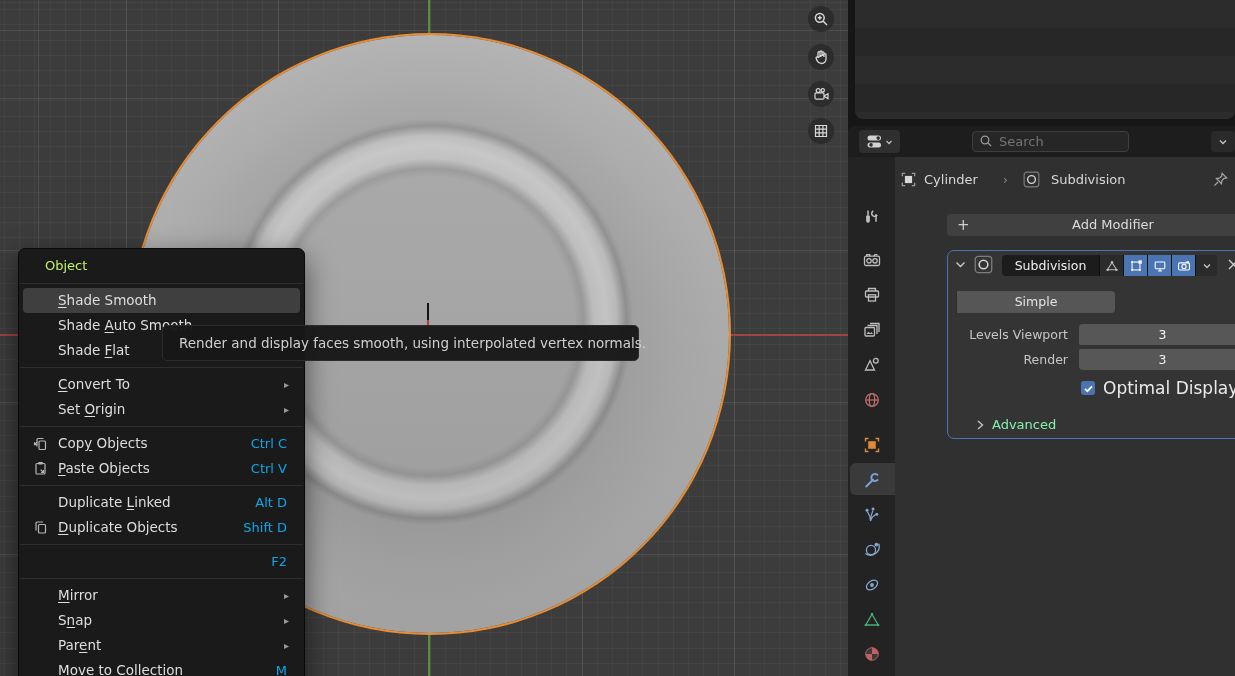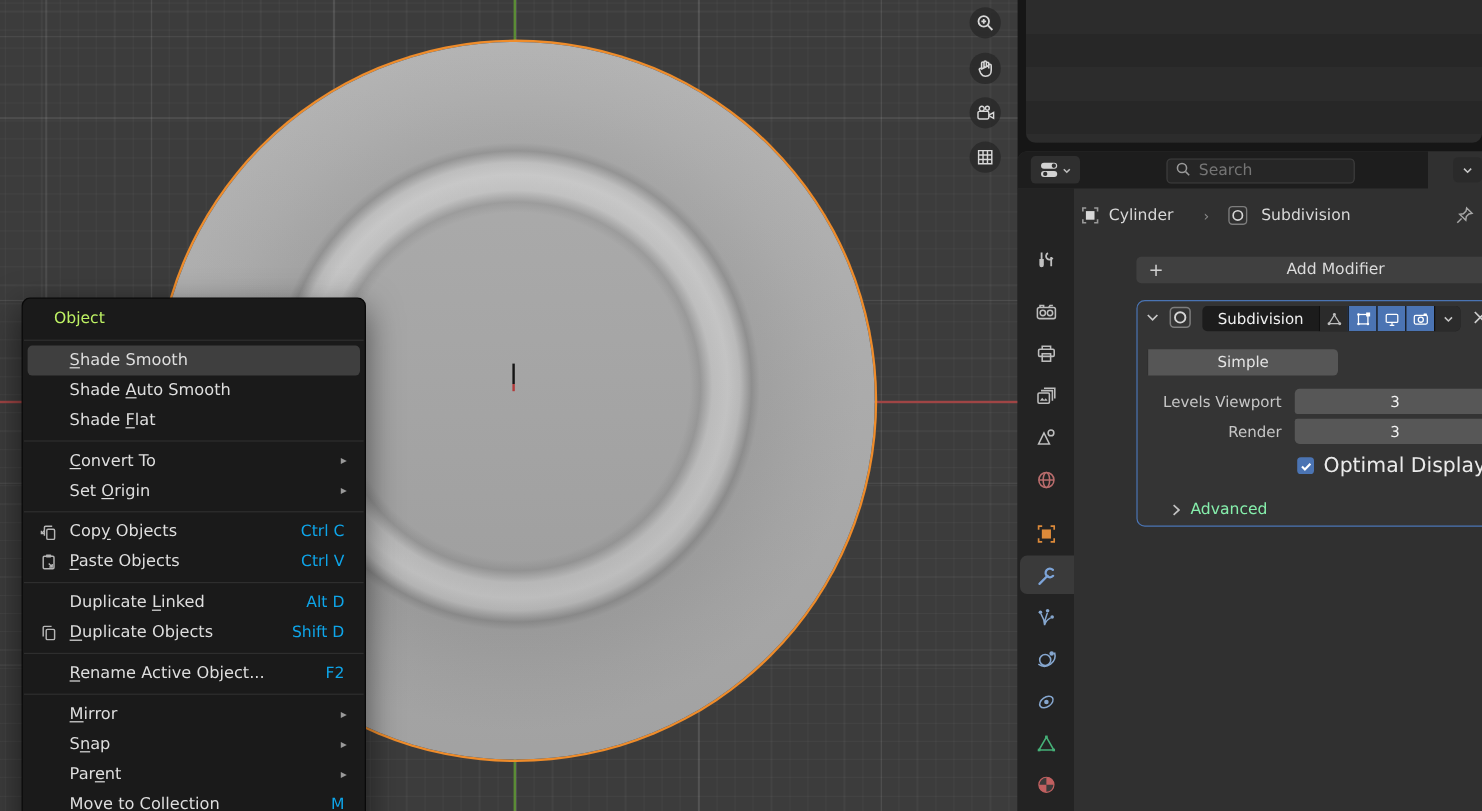--- a/index.html
+++ b/index.html
@@ -51,21 +51,21 @@
     line-height:34px; padding-left:16px; white-space:nowrap; }
 
   
   #outliner { left:855px; top:0; width:380px; height:119px; background:#282828;
     border-radius:0 0 8px 8px; overflow:hidden;
     background-image:repeating-linear-gradient(180deg, #2c2c2c 0 28px, #272727 28px 56px); }
 
   
   #props { left:848px; top:126px; width:387px; height:550px; background:#303030;
     border-radius:8px 0 0 0; overflow:hidden; }
-  #props-header { left:0; top:0; width:342px; height:31px; background:#1d1d1d; }
+  #props-header { left:0; top:0; width:387px; height:31px; background:#1d1d1d; }
   #editor-type-btn { left:11px; top:4px; width:41px; height:23px; background:#2f2f2f;
     border-radius:4px; display:flex; align-items:center; justify-content:center; gap:2px; }
   #search-box { left:124px; top:5px; width:157px; height:21px; }
   #search-input { width:157px; height:21px; background:#262626; border:1px solid #3e3e3e;
     border-radius:4px; color:#dddddd; font-size:13px; padding:0 6px 0 26px; outline:none;
     font-family:inherit; }
   #search-input::placeholder { color:#757575; }
   #search-icon { left:7px; top:3px; }
   #collapse-btn { left:363px; top:5px; width:24px; height:21px; background:#2a2a2a;
     border-radius:4px; display:flex; align-items:center; justify-content:center; }
@@ -232,21 +232,20 @@
             <path d="M4 11.5V4a1 1 0 011-1h6"></path>
           </svg>
         </span>
       <span><span></span><span class="hk">D</span><span>uplicate Objects</span></span>
       <span class="ctx-short">Shift D</span>
     </div>
 
     <div class="ctx-sep"></div>
 
     <div class="ctx-item">
-      <span><span></span><span class="hk">R</span><span>ename Active Object...</span></span>
       <span class="ctx-short">F2</span>
     </div>
 
     <div class="ctx-sep"></div>
 
     <div class="ctx-item">
       <span><span></span><span class="hk">M</span><span>irror</span></span>
       <span class="ctx-sub">▸</span>
     </div>
     <div class="ctx-item">
@@ -256,20 +255,23 @@
     <div class="ctx-item">
       <span><span>Par</span><span class="hk">e</span><span>nt</span></span>
       <span class="ctx-sub">▸</span>
     </div>
     <div class="ctx-item">
       <span><span>Move </span><span class="hk">t</span><span>o Collection</span></span>
       <span class="ctx-short">M</span>
     </div>
   </div>
 
+  <div id="tooltip" class="abs">
+    <span>Render and display faces smooth, using interpolated vertex normals.</span>
+  </div>
 
   <div id="outliner" class="abs"></div>
 
   <div id="props" class="abs">
 
     <div id="props-header" class="abs">
       <div id="editor-type-btn" class="abs">
         <span>
             <svg width="17" height="17" viewBox="0 0 17 17">
               <rect x="1.5" y="2.6" width="13.5" height="5" rx="2.5" fill="#d2d2d2"></rect>

